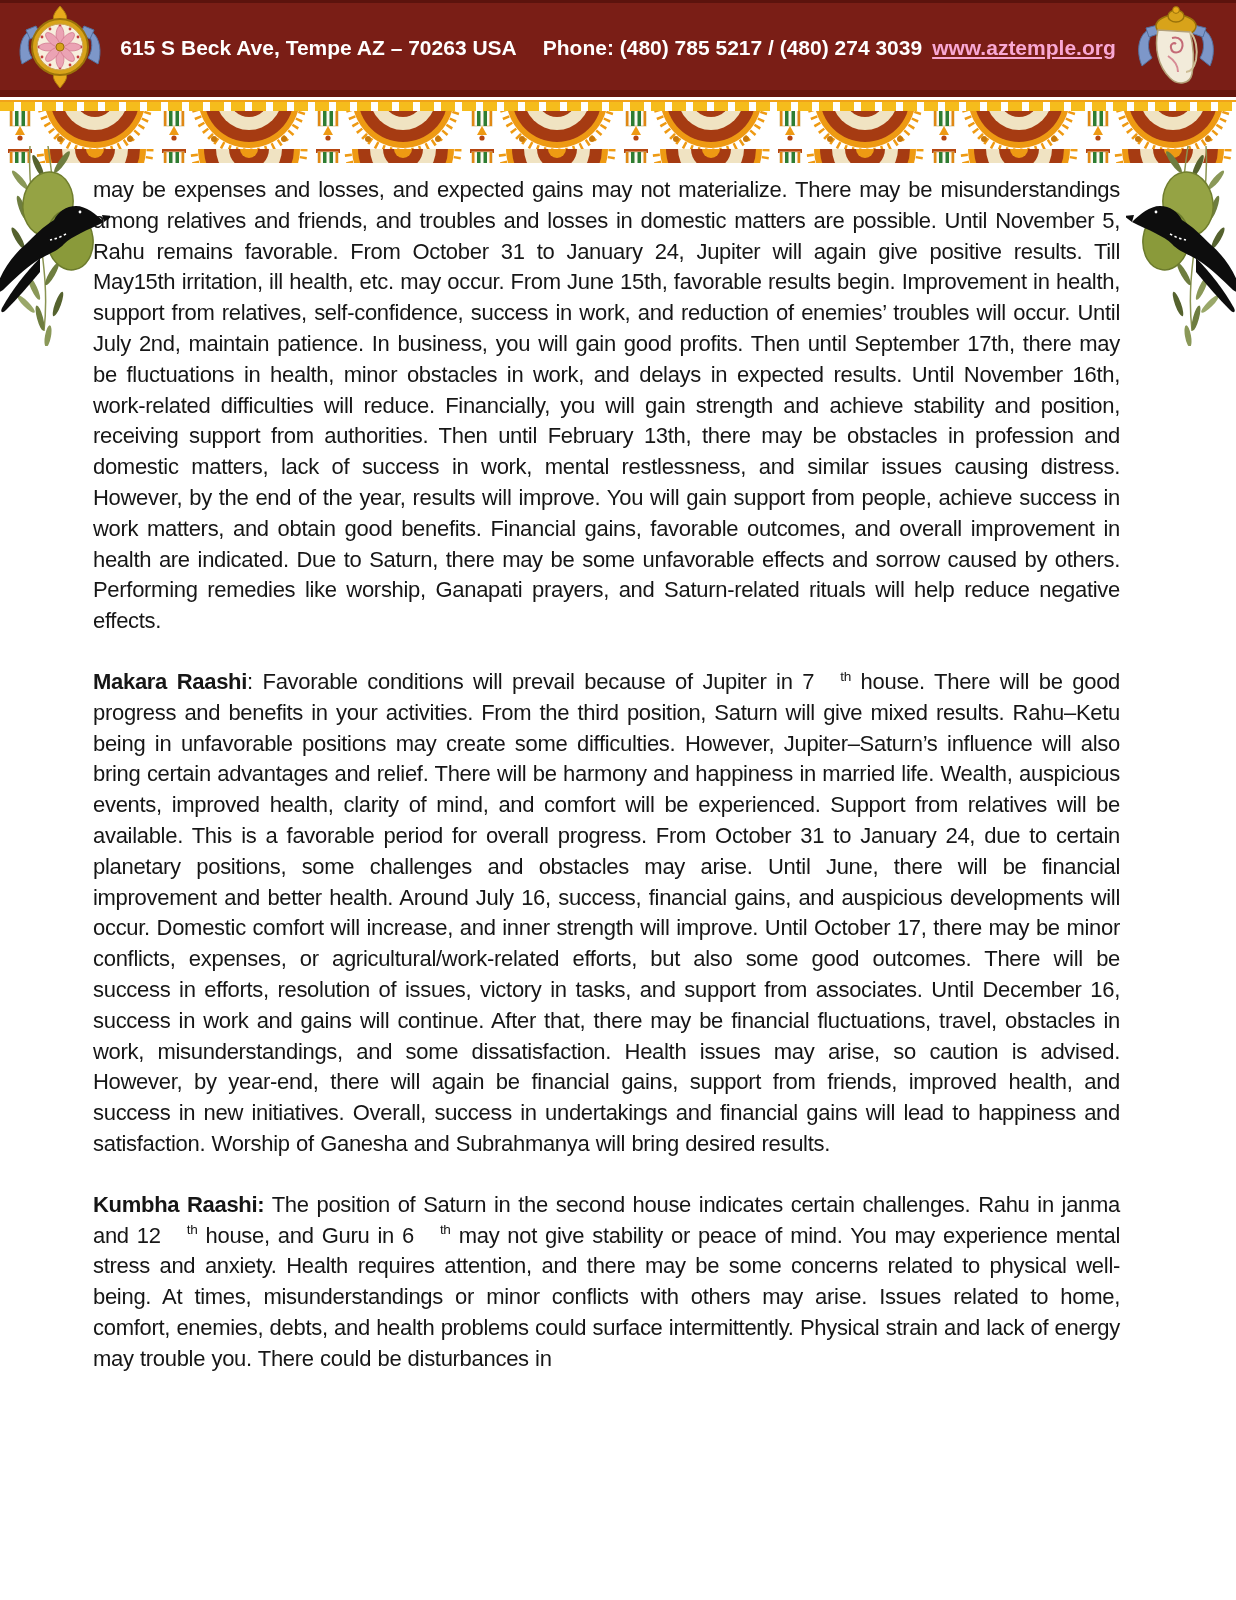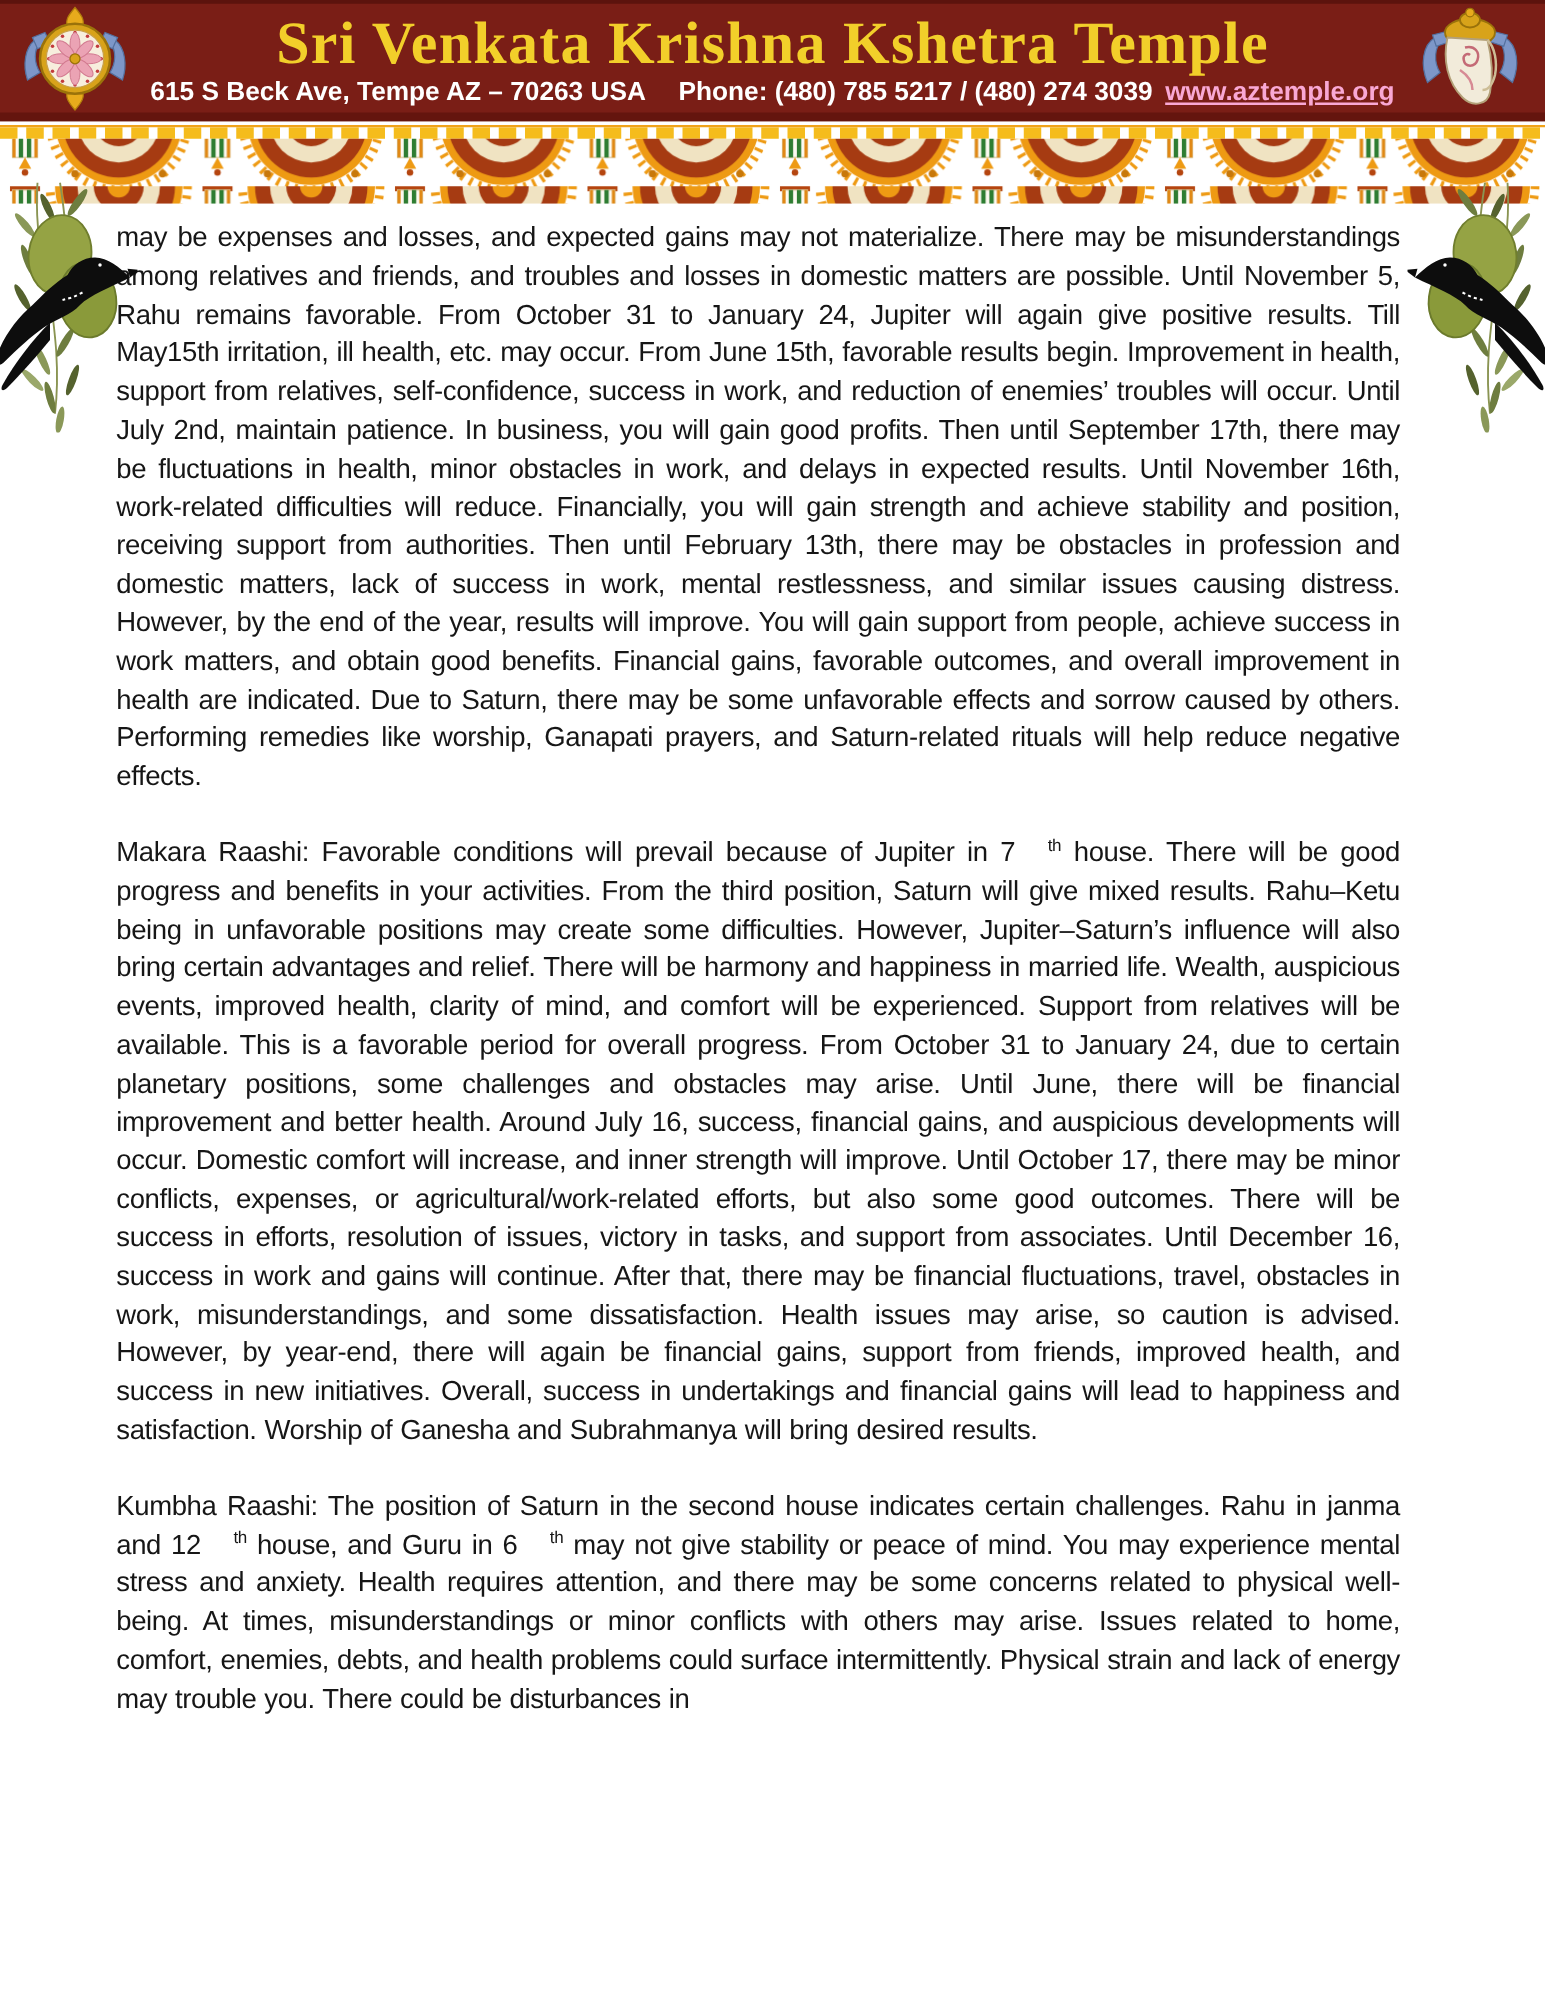--- a/index.html
+++ b/index.html
@@ -59,21 +59,21 @@
     color:#161616;
   }
   .para{
     margin:0 0 30px 0;
     font-size:22px;
     line-height:30.8px;
     text-align:justify;
     letter-spacing:-0.3px;
     word-spacing:0.5px;
   }
-  .para b{font-weight:normal;}
+  .para b{font-weight:bold;}
   .para sup{font-size:0.62em;line-height:0;vertical-align:super;padding-left:26px;}
 </style>
 </head>
 <body>
 
 <div class="page">
 
   <header class="masthead">
     <div class="emblem">
       <svg width="96" height="86" viewBox="0 0 96 86">
@@ -113,21 +113,20 @@
           <ellipse cx="40.5" cy="35.5" rx="4" ry="9" transform="rotate(-45 40.5 35.5)"></ellipse>
           <ellipse cx="55.5" cy="50.5" rx="4" ry="9" transform="rotate(-45 55.5 50.5)"></ellipse>
           <ellipse cx="55.5" cy="35.5" rx="4" ry="9" transform="rotate(45 55.5 35.5)"></ellipse>
           <ellipse cx="40.5" cy="50.5" rx="4" ry="9" transform="rotate(45 40.5 50.5)"></ellipse>
         </g>
         <circle cx="48" cy="43" r="4" fill="#d8a31a" stroke="#9a720a" stroke-width="1"></circle>
       </svg>
     </div>
 
     <div class="head-text">
-      <h1 class="temple-title">Sri Venkata Krishna Kshetra Temple</h1>
       <div class="addr-line">
         <span>615 S Beck Ave, Tempe AZ – 70263 USA</span><span class="gap"></span><span>Phone: (480) 785 5217 / (480) 274 3039</span><span class="gap-sm"></span><a class="site-link" href="#">www.aztemple.org</a>
       </div>
     </div>
 
     <div class="emblem">
       <svg width="96" height="86" viewBox="0 0 96 86">
 
         <g fill="#7d97c9" stroke="#54709f" stroke-width="1">
           <path d="M20,26 C10,32 8,48 14,62 L24,54 C19,46 19,34 26,28 Z"></path>

